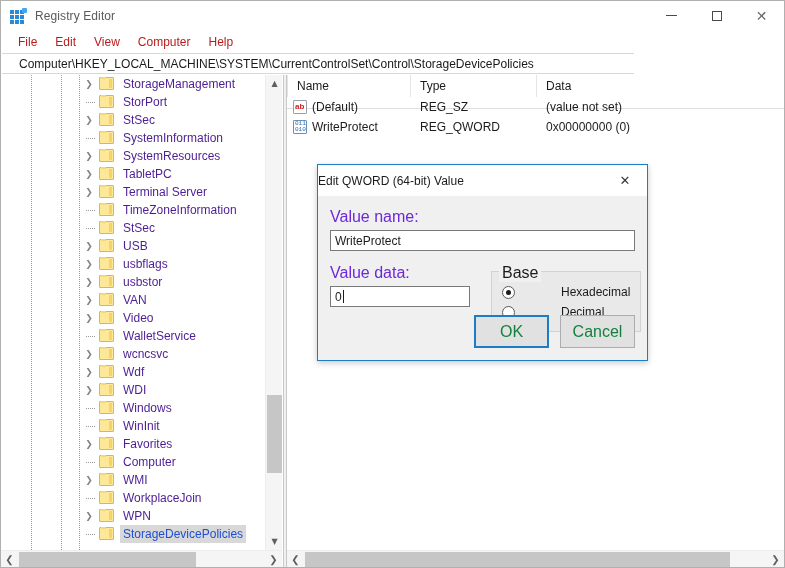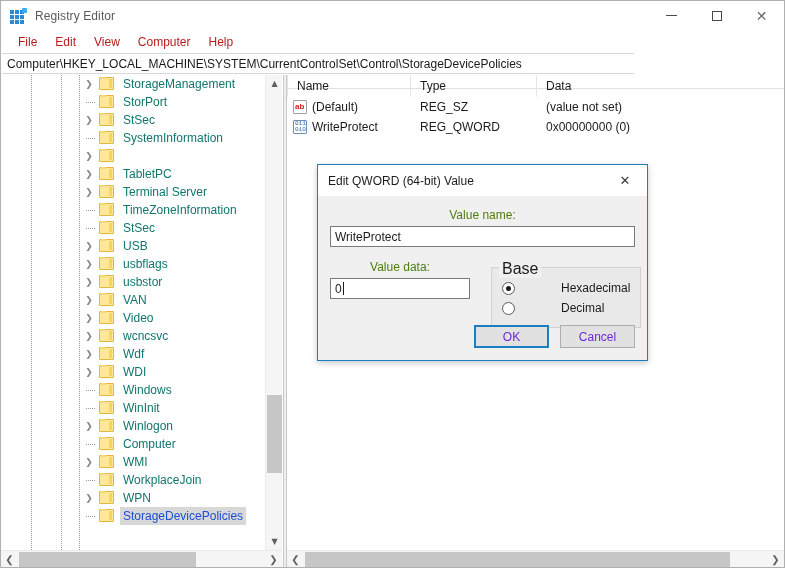--- a/index.html
+++ b/index.html
@@ -64,21 +64,21 @@
     padding: 3px 9px 4px 9px;
   }
 
   
   .addressbar {
     position: absolute; left: 1px; top: 52px; width: 632px; height: 21px;
     background: #ffffff;
     border: 1px solid #d8d8d8;
     border-left: none; border-right: none;
     display: flex; align-items: center;
-    padding-left: 5px;
+    padding-left: 17px;
   }
   .address-text {
     font-size: 12px; color: #1a1a1a;
     white-space: nowrap; overflow: hidden;
   }
 
   
   .panes {
     position: absolute; left: 0; top: 74px; width: 783px; height: 492px;
     display: flex;
@@ -139,21 +139,21 @@
     content: ""; position: absolute; left: 1px; top: -1px;
     width: 5px; height: 2px; background: #f6d974;
   }
   .folder::after {
     content: ""; position: absolute; right: 1px; top: 1px;
     width: 3px; bottom: 1px; background: #f5d464;
   }
   .tree-label {
     position: absolute; left: 119px; top: 0; height: 18px;
     display: flex; align-items: center;
-    font-size: 12px; color: #0f766e; white-space: nowrap;
+    font-size: 12px; color: #4c1d95; white-space: nowrap;
     padding: 0 3px;
   }
   .tree-row.selected .tree-label { background: #d8d8d8; color: #1d4ed8; }
 
   
   .vscroll {
     position: absolute; right: 0; top: 0; width: 17px; bottom: 17px;
     background: #f5f5f5; border-left: 1px solid #ececec;
   }
   .vscroll .arr {
@@ -174,21 +174,21 @@
     color: #606060; font-size: 10px; font-family: "DejaVu Sans", sans-serif;
   }
   .hscroll .arr.left { left: 0; }
   .hscroll .arr.right { right: 0; }
   .hscroll .thumb {
     position: absolute; top: 1px; height: 15px; background: #c6c6c6;
   }
 
   
   .lv-header {
-    position: absolute; left: 0; top: 0; right: 0; height: 14px;
+    position: absolute; left: 0; top: 0; right: 0; height: 34px;
     background: #ffffff; border-bottom: 1px solid #e0e0e0;
     display: flex;
   }
   .lv-col {
     height: 22px; display: flex; align-items: center;
     font-size: 12px; color: #1b1b1b;
     padding-left: 9px;
     border-right: 1px solid #e5e5e5;
   }
   .lv-col.c0 { width: 124px; border-left: 1px solid #e5e5e5; }
@@ -223,30 +223,29 @@
     position: absolute; left: 316px; top: 163px;
     width: 331px; height: 197px;
     background: #f0f0f0;
     border: 1px solid #1a7ec2;
     box-shadow: 0 2px 6px rgba(0,0,0,0.22);
     z-index: 50;
   }
   .dlg-title {
     height: 31px; background: #ffffff;
     display: flex; align-items: center;
-    padding-left: 10px;
   }
   .dlg-title-text { font-size: 12px; color: #1b1b1b; }
   .dlg-close {
     margin-left: auto; width: 44px; height: 30px;
     display: flex; align-items: center; justify-content: center;
     color: #3a3a3a; font-size: 13px; font-family: "DejaVu Sans", sans-serif;
   }
   .dlg-body { position: relative; padding: 12px 12px 0 12px; }
-  .dlg-label { font-size: 12px; color: #4d7c0f; margin-bottom: 4px; text-align: center; }
+  .dlg-label { font-size: 16px; color: #6d28d9; margin-bottom: 4px; }
   .dlg-input {
     height: 21px; background: #ffffff;
     border: 1px solid #7a7a7a;
     display: flex; align-items: center;
     padding-left: 4px;
     font-size: 12px; color: #1b1b1b;
   }
   .dlg-row { display: flex; margin-top: 13px; }
   .dlg-col-left { width: 145px; }
   .dlg-col-right { flex: 1; margin-left: 21px; }
@@ -275,24 +274,24 @@
   .radio.checked::after {
     content: ""; position: absolute; left: 3px; top: 3px;
     width: 5px; height: 5px; border-radius: 50%; background: #1b1b1b;
   }
   .radio-label { font-size: 12px; color: #1b1b1b; margin-left: 40px; }
   .dlg-buttons {
     position: absolute; right: 12px; bottom: 12px;
     display: flex; gap: 11px;
   }
   .btn {
-    width: 75px; height: 23px; background: #e1e1e1;
+    width: 75px; height: 33px; background: #e1e1e1;
     border: 1px solid #adadad;
     display: flex; align-items: center; justify-content: center;
-    font-size: 12px; color: #6d28d9;
+    font-size: 16px; color: #15803d;
   }
   .btn.default { border: 2px solid #1a7ec2; background: #e1e1e1; }
 </style>
 </head>
 <body>
 
 <div id="app">
 
   <div class="titlebar">
     <div class="app-icon">
@@ -359,20 +358,21 @@
               <div class="tree-label">StSec</div>
             </div>
             <div class="tree-row">
               <div class="stub"></div>
               <div class="folder"></div>
               <div class="tree-label">SystemInformation</div>
             </div>
             <div class="tree-row">
               <div class="chev">❯</div>
               <div class="folder"></div>
+              <div class="tree-label">SystemResources</div>
             </div>
             <div class="tree-row">
               <div class="chev">❯</div>
               <div class="folder"></div>
               <div class="tree-label">TabletPC</div>
             </div>
             <div class="tree-row">
               <div class="chev">❯</div>
               <div class="folder"></div>
               <div class="tree-label">Terminal Server</div>
@@ -406,20 +406,25 @@
               <div class="chev">❯</div>
               <div class="folder"></div>
               <div class="tree-label">VAN</div>
             </div>
             <div class="tree-row">
               <div class="chev">❯</div>
               <div class="folder"></div>
               <div class="tree-label">Video</div>
             </div>
             <div class="tree-row">
+              <div class="stub"></div>
+              <div class="folder"></div>
+              <div class="tree-label">WalletService</div>
+            </div>
+            <div class="tree-row">
               <div class="chev">❯</div>
               <div class="folder"></div>
               <div class="tree-label">wcncsvc</div>
             </div>
             <div class="tree-row">
               <div class="chev">❯</div>
               <div class="folder"></div>
               <div class="tree-label">Wdf</div>
             </div>
             <div class="tree-row">
@@ -433,21 +438,21 @@
               <div class="tree-label">Windows</div>
             </div>
             <div class="tree-row">
               <div class="stub"></div>
               <div class="folder"></div>
               <div class="tree-label">WinInit</div>
             </div>
             <div class="tree-row">
               <div class="chev">❯</div>
               <div class="folder"></div>
-              <div class="tree-label">Winlogon</div>
+              <div class="tree-label">Favorites</div>
             </div>
             <div class="tree-row">
               <div class="stub"></div>
               <div class="folder"></div>
               <div class="tree-label">Computer</div>
             </div>
             <div class="tree-row">
               <div class="chev">❯</div>
               <div class="folder"></div>
               <div class="tree-label">WMI</div>

